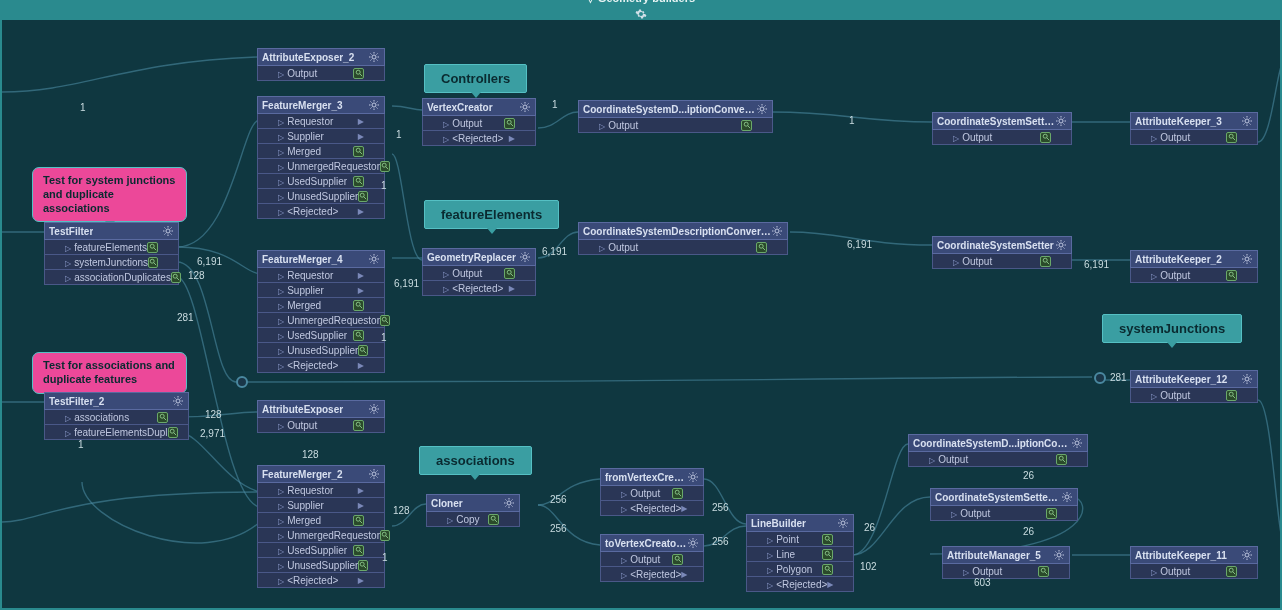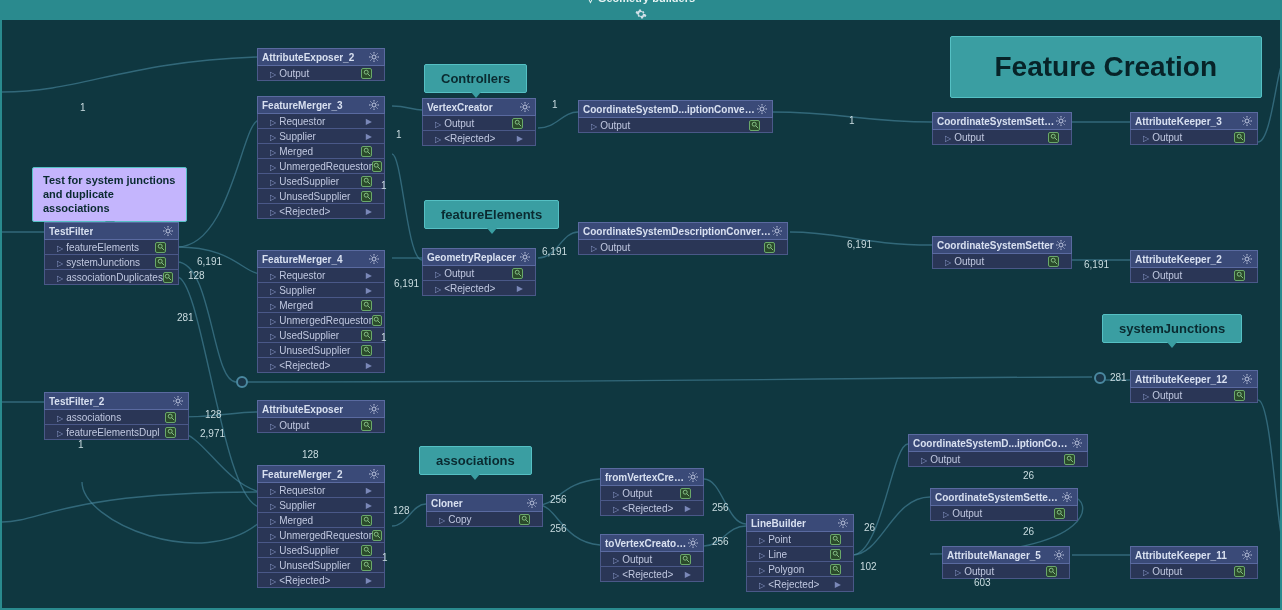--- a/index.html
+++ b/index.html
@@ -71,27 +71,27 @@
     left: 50%;
     bottom: -6px;
     margin-left: -5px;
     border-left: 5px solid transparent;
     border-right: 5px solid transparent;
     border-top: 6px solid #3a9ea2;
   }
 
   .note {
     position: absolute;
-    background: #c4b5fd;
+    background: #ec4899;
     color: #0a2a30;
     font-size: 11px;
     font-weight: 600;
     padding: 6px 10px;
     border: 1px solid #55c0c4;
-    border-radius: 2px;
+    border-radius: 7px;
     width: 155px;
     line-height: 1.25;
   }
   .note::after {
     content: "";
     position: absolute;
     left: 50%;
     bottom: -6px;
     margin-left: -5px;
     border-left: 5px solid transparent;
@@ -119,21 +119,21 @@
   }
   .node .hdr .lbl { overflow: hidden; text-overflow: ellipsis; }
   .node.wide { width: 210px; }
   .node .port {
     background: #2a3656;
     border: 1px solid #4a5888;
     border-top: none;
     height: 15px;
     display: flex;
     align-items: center;
-    padding: 0 12px;
+    padding: 0 20px;
     color: #c0c8e0;
     justify-content: space-between;
     white-space: nowrap;
   }
   .node .port .tri-play {
     margin-right: 3px;
     font-size: 8px;
     color: #8a98c8;
   }
   .node .port .mag {
@@ -221,28 +221,28 @@
     <path d="M 1070 495 C 1090 495 1100 552 928 552"></path>
     <path d="M 1070 553 C 1100 553 1120 553 1128 553"></path>
     <path d="M 1100 378 C 1118 378 1120 378 1128 378"></path>
     <path d="M 1256 398 C 1270 398 1275 540 1282 540"></path>
     <path d="M 1256 140 C 1270 140 1275 60 1282 60"></path>
     <path d="M 0 520 C 40 520 60 490 258 490"></path>
     <path d="M 80 480 C 80 520 200 570 258 520"></path>
     <path d="M 238 380 C 700 380 930 375 1090 375"></path>
   </svg>
 
-  <div class="big-banner">Feature Creation</div>
 
   <div class="section-label" style="left:422px; top:62px;">Controllers</div>
   <div class="section-label" style="left:422px; top:198px;">featureElements</div>
   <div class="section-label" style="left:417px; top:444px;">associations</div>
   <div class="section-label" style="left:1100px; top:312px;">systemJunctions</div>
 
   <div class="note" style="left:30px; top:165px;">Test for system junctions and duplicate associations</div>
+  <div class="note" style="left:30px; top:350px;">Test for associations and duplicate features</div>
 
   <div class="junction" style="left:234px; top:374px;"></div>
   <div class="junction" style="left:1092px; top:370px;"></div>
 
   <div class="node" style="left:255px; top:46px;">
     <div class="hdr">
         <span class="lbl">AttributeExposer_2</span>
         <span class="gear">
           <svg viewBox="0 0 24 24">
             <circle cx="12" cy="12" r="4" fill="none" stroke="#c0c8e0" stroke-width="2"></circle>
@@ -721,21 +721,21 @@
         <span><span class="tri-play">▷</span><span>Output</span></span>
         <span class="mag">
           <svg viewBox="0 0 10 10">
             <circle cx="4" cy="4" r="2.5" fill="none" stroke="#9ad89a"></circle>
             <line x1="6" y1="6" x2="9" y2="9" stroke="#9ad89a"></line>
           </svg>
         </span>
       </div>
   </div>
 
-  <div class="node" style="left:424px; top:492px; width:117px;">
+  <div class="node" style="left:424px; top:492px; width:94px;">
     <div class="hdr">
         <span class="lbl">Cloner</span>
         <span class="gear">
           <svg viewBox="0 0 24 24">
             <circle cx="12" cy="12" r="4" fill="none" stroke="#c0c8e0" stroke-width="2"></circle>
             <path stroke="#c0c8e0" stroke-width="2" d="M12 2v3M12 19v3M2 12h3M19 12h3M5 5l2 2M17 17l2 2M5 19l2-2M17 7l2-2"></path>
           </svg>
         </span>
       </div>
     <div class="port">

